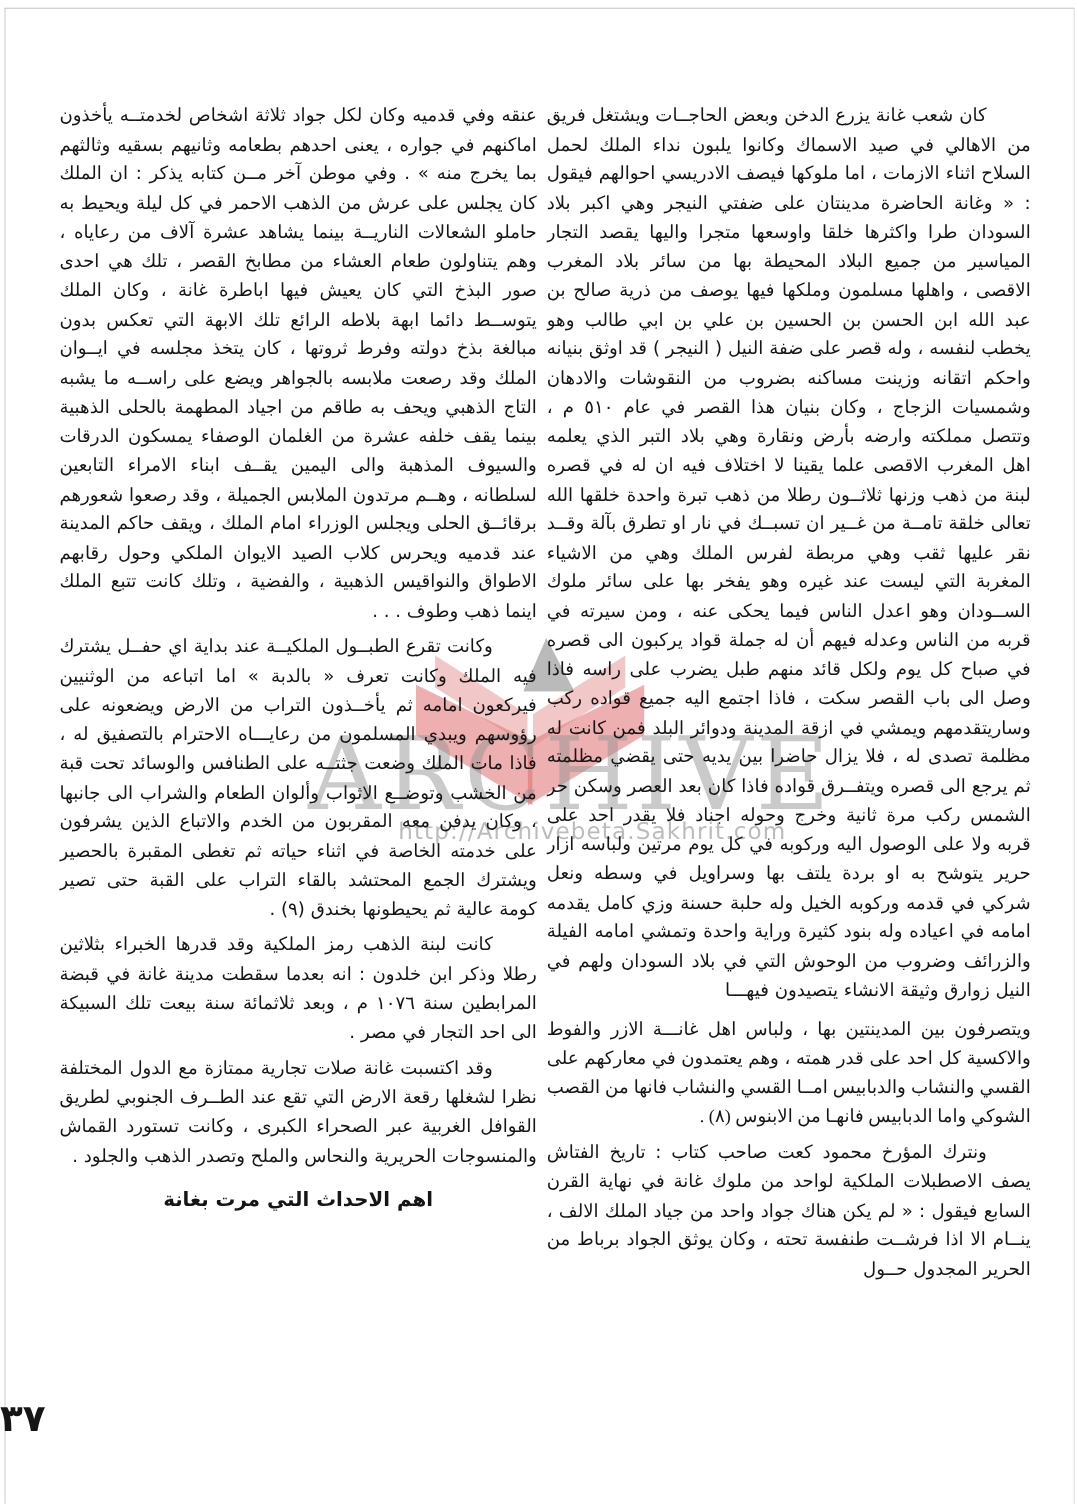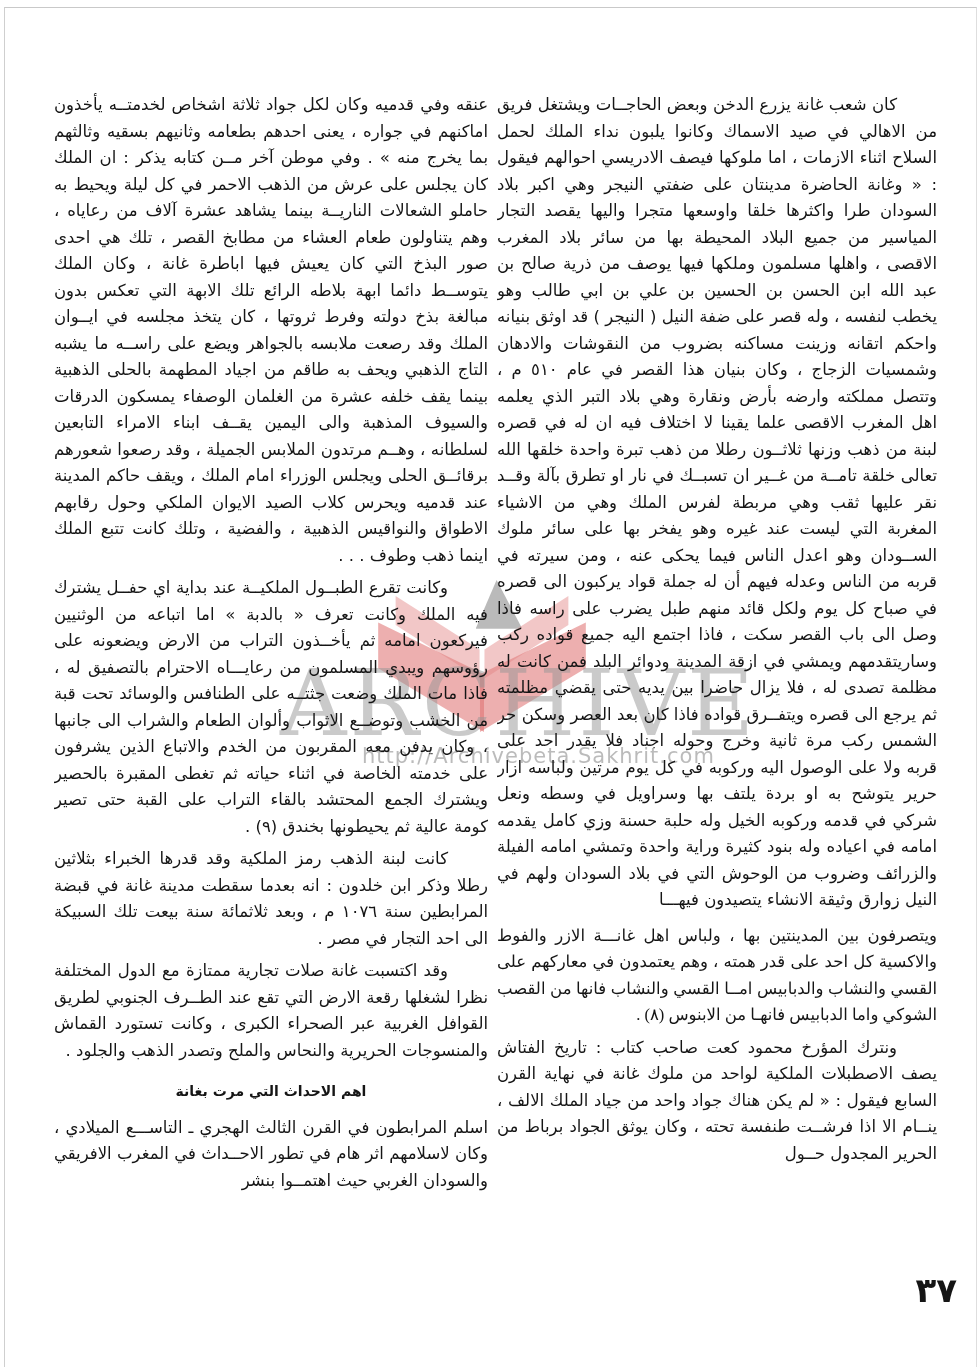--- a/index.html
+++ b/index.html
@@ -56,27 +56,27 @@
     z-index:1;
     height:1185px;
     overflow:hidden;
   }
   .col-right { left:497px; width:440px; }
   .col-left  { left:54px;  width:434px; }
   .para { margin:0 0 6px 0; }
   .para.indent { text-indent:40px; }
   .para.gap-top { margin-top:9px;font-family:Liberation Serif, serif; }
   .heading {
-    font-size:14px; font-weight:bold;
+    font-size:18px; font-weight:bold;
     text-align:center;
     margin:14px 0 10px 0;
   }
   .page-number {
     position:absolute; top:1270px; left:0; right:22px;
-    text-align:right;
+    text-align:left;
     font-size:34px; font-weight:bold;
     z-index:1;
   }
 </style>
 </head>
 <body>
 
 <div class="page">
 
   <div class="scan-frame"></div>
@@ -98,18 +98,17 @@
     <p class="para gap-top">ويتصرفون بين المدينتين بها ، ولباس اهل غانـــة الازر والفوط والاكسية كل احد على قدر همته ، وهم يعتمدون في معاركهم على القسي والنشاب والدبابيس امــا القسي والنشاب فانها من القصب الشوكي واما الدبابيس فانهـا من الابنوس (٨) .</p>
     <p class="para indent">ونترك المؤرخ محمود كعت صاحب كتاب : تاريخ الفتاش يصف الاصطبلات الملكية لواحد من ملوك غانة في نهاية القرن السابع فيقول : « لم يكن هناك جواد واحد من جياد الملك الالف ، ينــام الا اذا فرشــت طنفسة تحته ، وكان يوثق الجواد برباط من الحرير المجدول حــول</p>
   </div>
 
   <div class="col col-left">
     <p class="para">عنقه وفي قدميه وكان لكل جواد ثلاثة اشخاص لخدمتــه يأخذون اماكنهم في جواره ، يعنى احدهم بطعامه وثانيهم بسقيه وثالثهم بما يخرج منه » . وفي موطن آخر مــن كتابه يذكر : ان الملك كان يجلس على عرش من الذهب الاحمر في كل ليلة ويحيط به حاملو الشعالات الناريــة بينما يشاهد عشرة آلاف من رعاياه ، وهم يتناولون طعام العشاء من مطابخ القصر ، تلك هي احدى صور البذخ التي كان يعيش فيها اباطرة غانة ، وكان الملك يتوســط دائما ابهة بلاطه الرائع تلك الابهة التي تعكس بدون مبالغة بذخ دولته وفرط ثروتها ، كان يتخذ مجلسه في ايــوان الملك وقد رصعت ملابسه بالجواهر ويضع على راســه ما يشبه التاج الذهبي ويحف به طاقم من اجياد المطهمة بالحلى الذهبية بينما يقف خلفه عشرة من الغلمان الوصفاء يمسكون الدرقات والسيوف المذهبة والى اليمين يقــف ابناء الامراء التابعين لسلطانه ، وهــم مرتدون الملابس الجميلة ، وقد رصعوا شعورهم برقائــق الحلى ويجلس الوزراء امام الملك ، ويقف حاكم المدينة عند قدميه ويحرس كلاب الصيد الايوان الملكي وحول رقابهم الاطواق والنواقيس الذهبية ، والفضية ، وتلك كانت تتبع الملك اينما ذهب وطوف . . .</p>
     <p class="para indent">وكانت تقرع الطبــول الملكيــة عند بداية اي حفــل يشترك فيه الملك وكانت تعرف « بالدبة » اما اتباعه من الوثنيين فيركعون امامه ثم يأخــذون التراب من الارض ويضعونه على رؤوسهم ويبدي المسلمون من رعايـــاه الاحترام بالتصفيق له ، فاذا مات الملك وضعت جثتــه على الطنافس والوسائد تحت قبة من الخشب وتوضــع الاثواب وألوان الطعام والشراب الى جانبها ، وكان يدفن معه المقربون من الخدم والاتباع الذين يشرفون على خدمته الخاصة في اثناء حياته ثم تغطى المقبرة بالحصير ويشترك الجمع المحتشد بالقاء التراب على القبة حتى تصير كومة عالية ثم يحيطونها بخندق (٩) .</p>
     <p class="para indent">كانت لبنة الذهب رمز الملكية وقد قدرها الخبراء بثلاثين رطلا وذكر ابن خلدون : انه بعدما سقطت مدينة غانة في قبضة المرابطين سنة ١٠٧٦ م ، وبعد ثلاثمائة سنة بيعت تلك السبيكة الى احد التجار في مصر .</p>
     <p class="para indent">وقد اكتسبت غانة صلات تجارية ممتازة مع الدول المختلفة نظرا لشغلها رقعة الارض التي تقع عند الطــرف الجنوبي لطريق القوافل الغربية عبر الصحراء الكبرى ، وكانت تستورد القماش والمنسوجات الحريرية والنحاس والملح وتصدر الذهب والجلود .</p>
     <h2 class="heading">اهم الاحداث التي مرت بغانة</h2>
-    <p class="para">اسلم المرابطون في القرن الثالث الهجري ـ التاســـع الميلادي ، وكان لاسلامهم اثر هام في تطور الاحــداث في المغرب الافريقي والسودان الغربي حيث اهتمــوا بنشر</p>
   </div>
 
   <div class="page-number">٣٧</div>
 
 </div>
 
 </body></html>

